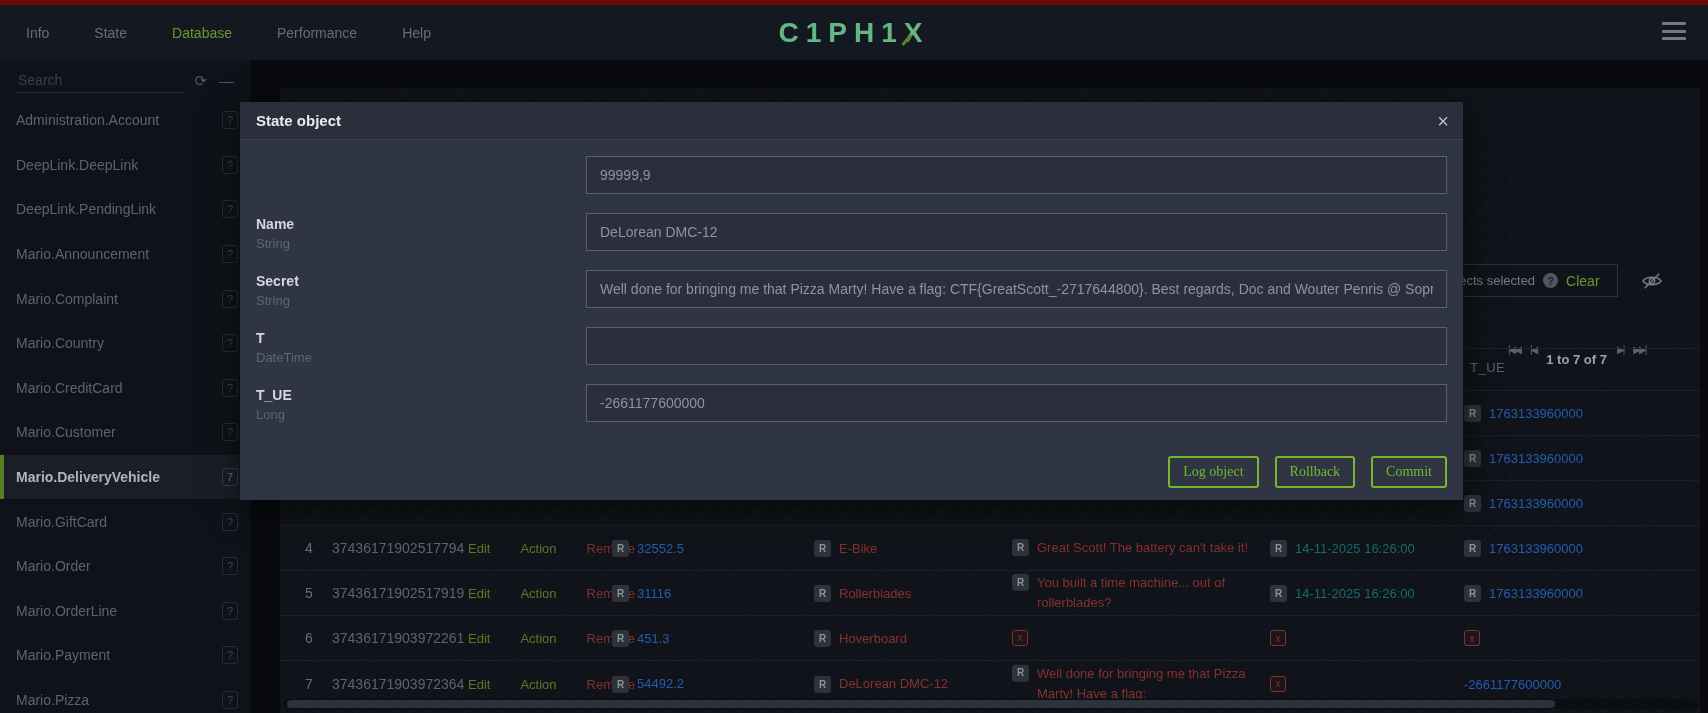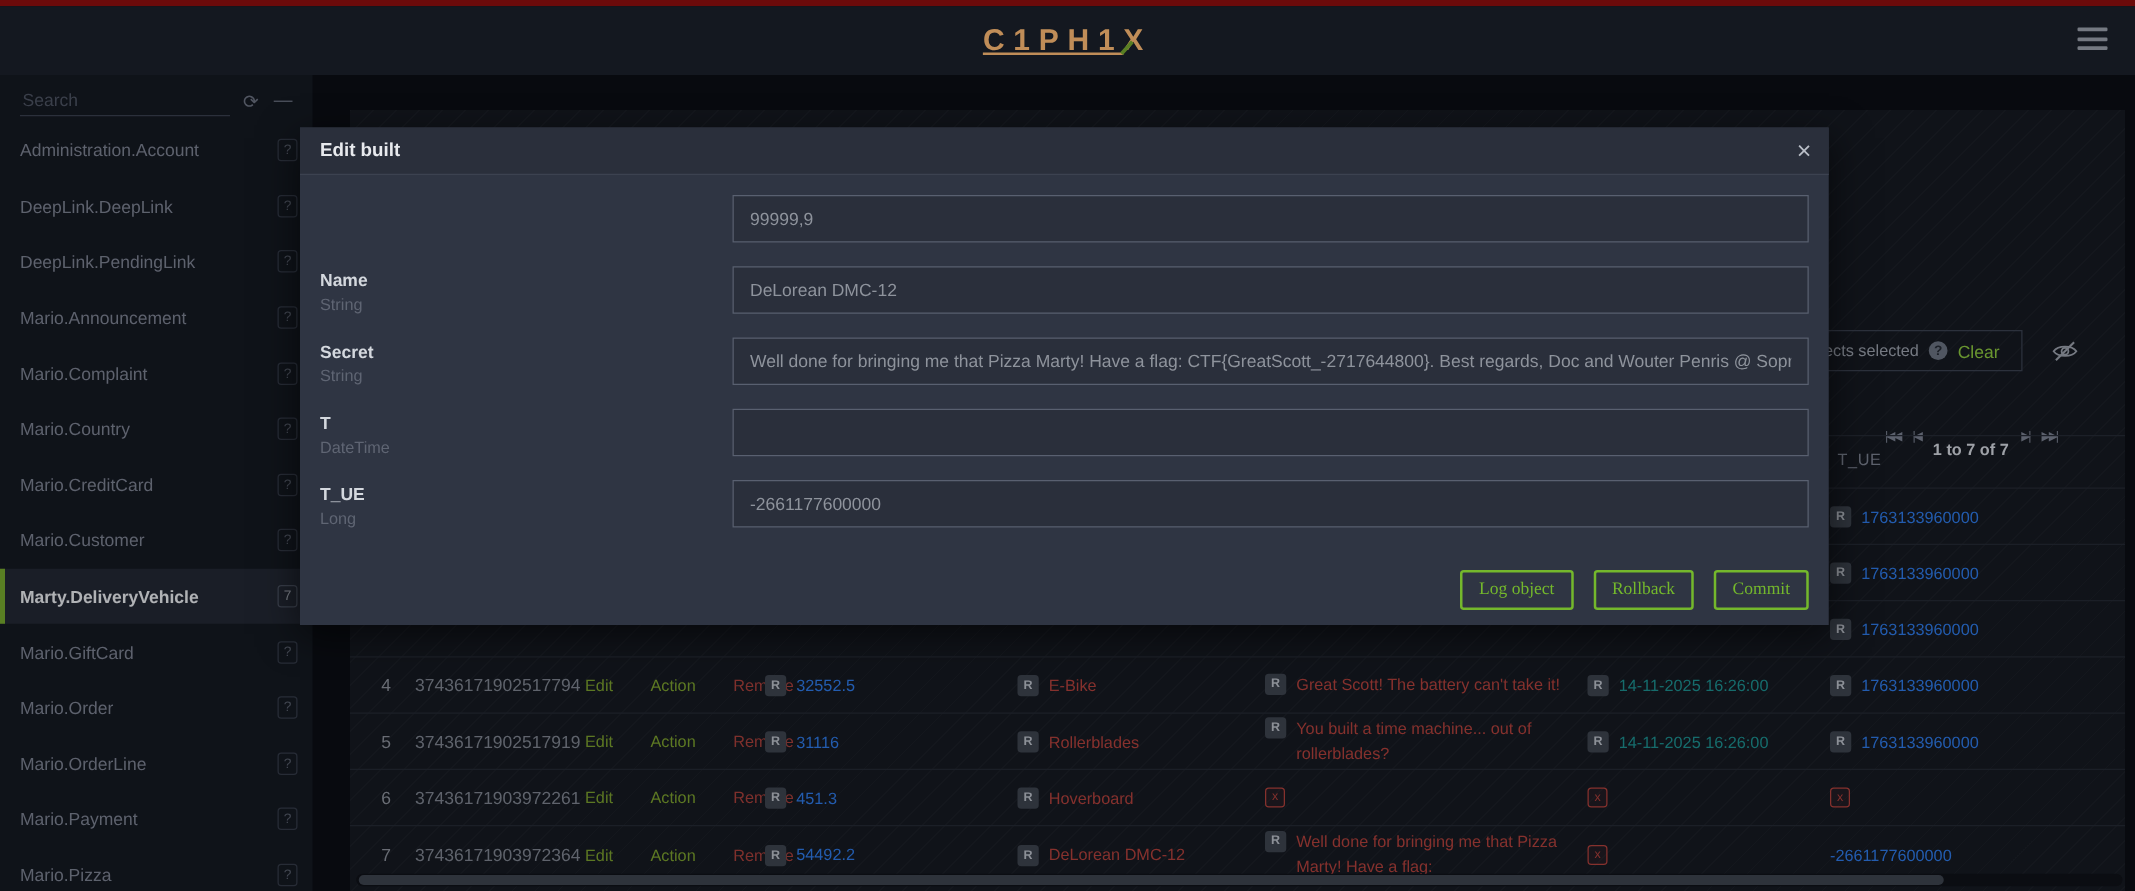--- a/index.html
+++ b/index.html
@@ -6,21 +6,21 @@
   html,body { background:#06080c; }
   body { font-family:"Liberation Sans","DejaVu Sans",sans-serif; }
   .screen { position:relative; width:1708px; height:713px; overflow:hidden; background:#0b0e14; }
 
   
   .topbar-red { position:absolute; top:0; left:0; width:100%; height:5px; background:#8f0e0e; z-index:3; }
   .topbar { position:absolute; top:5px; left:0; width:100%; height:55px; background:#1b202b; z-index:3; }
   .nav { position:absolute; left:26px; top:0; height:55px; display:flex; align-items:center; gap:45px; }
   .nav-item { color:#8a8f99; font-size:14px; cursor:pointer; }
   .nav-item.active { color:#8bc63f; }
-  .logo { position:absolute; left:50%; top:50%; transform:translate(-50%,-50%); color:#fdba74; font-size:24px; font-weight:bold; letter-spacing:7px; white-space:nowrap;text-decoration:underline; }
+  .logo { position:absolute; left:50%; top:50%; transform:translate(-50%,-50%); color:#86efac; font-size:28px; font-weight:bold; letter-spacing:7px; white-space:nowrap; }
   .logo-x { position:relative; display:inline-block; }
   .logo-x::after { content:""; position:absolute; left:0px; bottom:3px; width:13px; height:3px; background:#76a72e; transform:rotate(-48deg); transform-origin:left bottom; }
   .hamburger { position:absolute; right:22px; top:17px; width:24px; height:18px; display:flex; flex-direction:column; justify-content:space-between; cursor:pointer; }
   .hamburger i { display:block; height:3px; background:#9aa0ab; border-radius:1px; }
 
   
   .sidebar { position:absolute; left:0; top:60px; width:250px; height:653px; background:#151922; z-index:2; }
   .search-row { position:absolute; left:16px; top:8px; width:218px; height:30px; }
   .search-input { width:168px; background:transparent; border:none; border-bottom:1px solid #39404e; color:#7b8190; font-size:14px; padding:4px 2px; outline:none; font-family:inherit; }
   .search-input::placeholder { color:#4d5462; }
@@ -89,20 +89,27 @@
   .modal-footer { position:absolute; right:16px; bottom:12px; display:flex; gap:16px; }
   .btn { background:transparent; border:2px solid #74b82c; color:#74b82c; font-size:14px; font-family:Liberation Serif, serif; padding:6px 13px; border-radius:3px; cursor:pointer; }
 </style>
 </head>
 <body>
 
 <div class="screen">
 
   <div class="topbar-red"></div>
   <div class="topbar">
+    <div class="nav">
+      <span class="nav-item">Info</span>
+      <span class="nav-item">State</span>
+      <span class="nav-item active">Database</span>
+      <span class="nav-item">Performance</span>
+      <span class="nav-item">Help</span>
+    </div>
     <div class="logo"><span>C1PH1</span><span class="logo-x">X</span></div>
     <div class="hamburger">
         <i></i>
         <i></i>
         <i></i>
       </div>
   </div>
 
   <div class="sidebar">
     <div class="search-row">
@@ -139,21 +146,21 @@
         </div>
       <div class="s-item">
           <span>Mario.CreditCard</span>
           <span class="badge">?</span>
         </div>
       <div class="s-item">
           <span>Mario.Customer</span>
           <span class="badge">?</span>
         </div>
       <div class="s-item selected">
-          <span>Marty.DeliveryVehicle</span>
+          <span>Mario.DeliveryVehicle</span>
           <span class="badge">7</span>
         </div>
       <div class="s-item">
           <span>Mario.GiftCard</span>
           <span class="badge">?</span>
         </div>
       <div class="s-item">
           <span>Mario.Order</span>
           <span class="badge">?</span>
         </div>
@@ -331,21 +338,21 @@
   </div>
 
   <div class="hscroll">
     <div class="thumb"></div>
   </div>
 
   <div class="dim"></div>
 
   <div class="modal">
     <div class="modal-header">
-      <span class="modal-title">Edit built</span>
+      <span class="modal-title">State object</span>
       <span class="modal-close">×</span>
     </div>
     <div class="modal-body">
       <div class="field">
         <div class="field-labels">
         </div>
         <input class="f-input" value="99999,9" style="">
       </div>
       <div class="field">
         <div class="field-labels">

